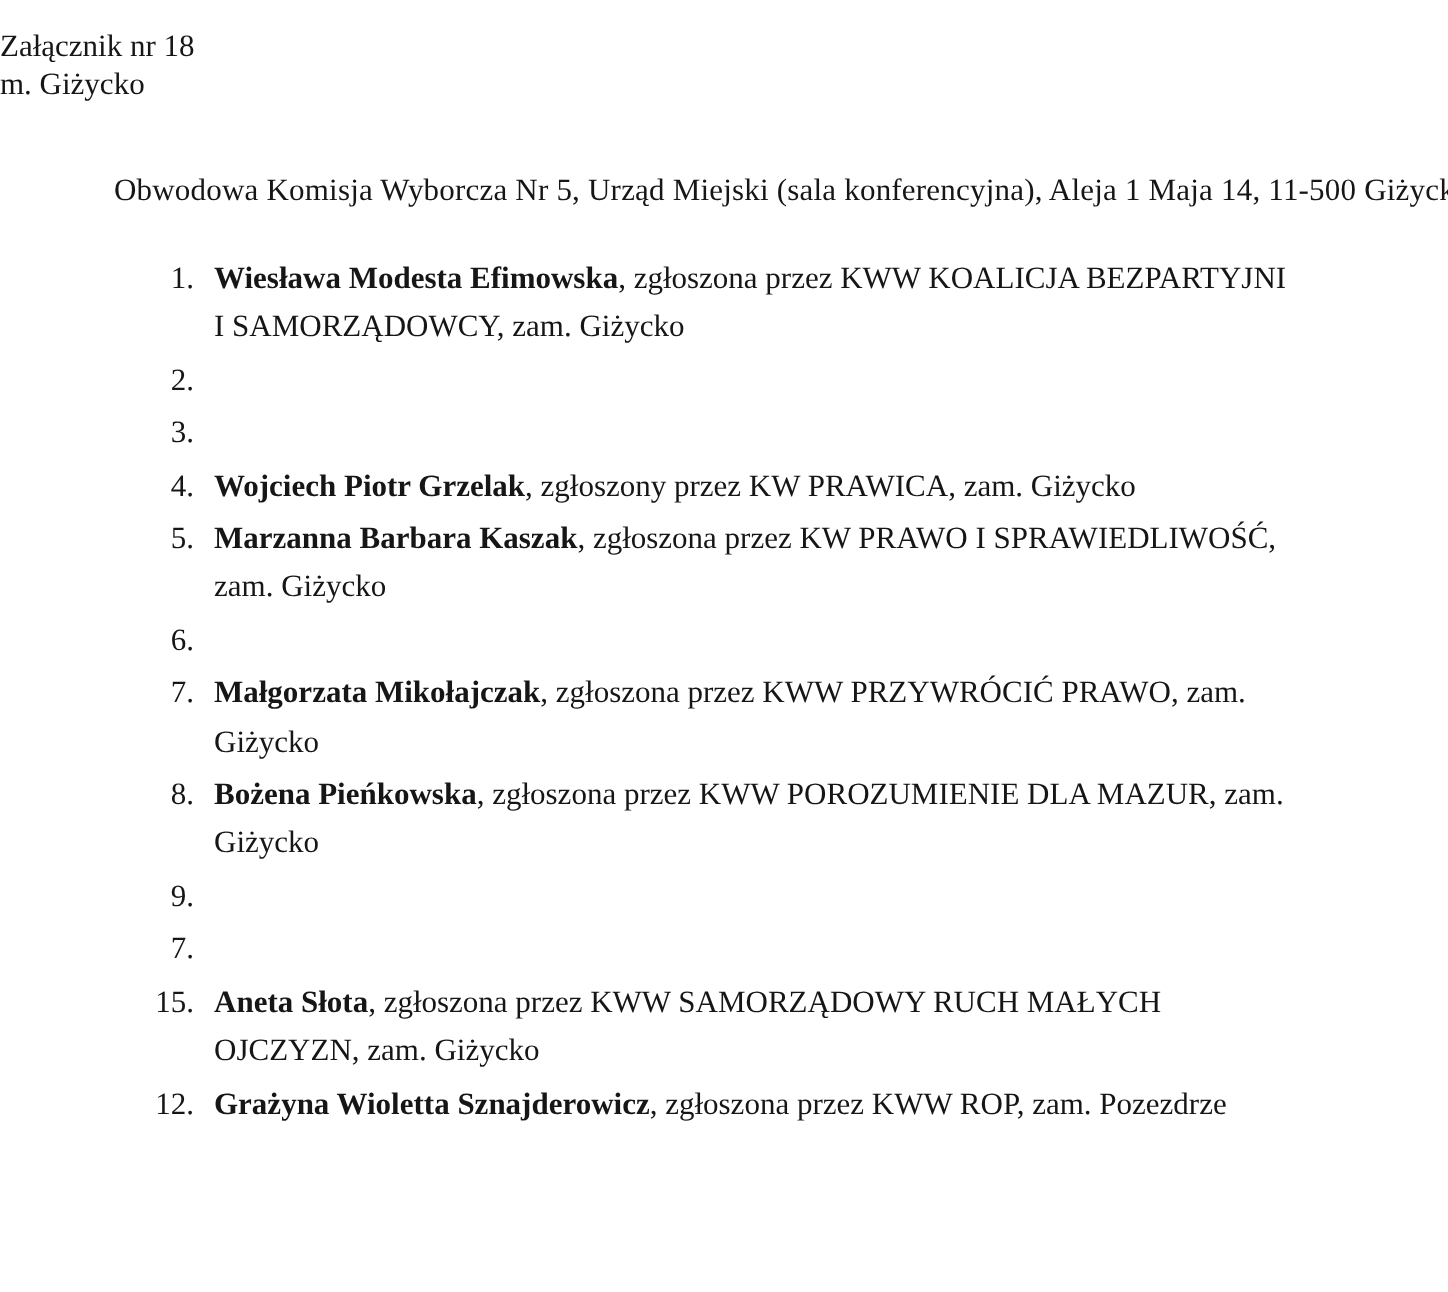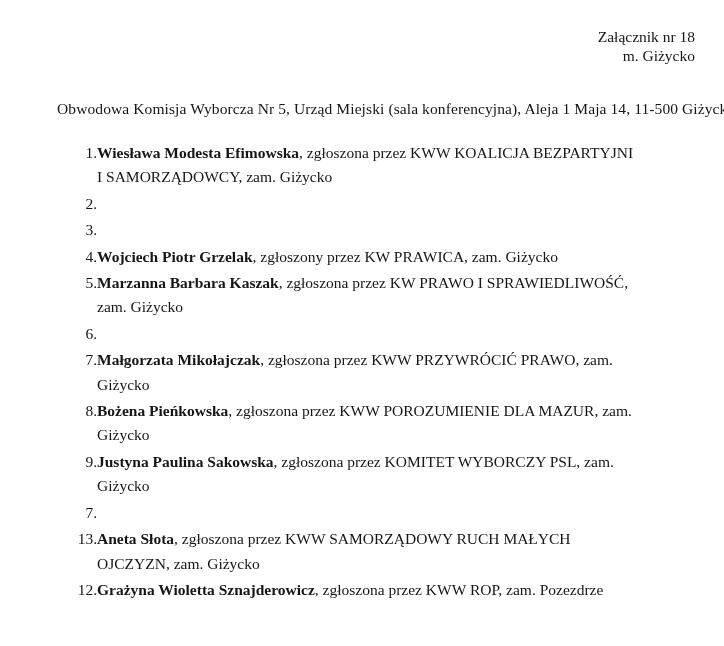--- a/index.html
+++ b/index.html
@@ -14,23 +14,22 @@
     font-family: "Liberation Serif", serif;
     color: #161616;
   }
   .page {
     position: relative;
     width: 724px;
     height: 646px;
     background: #ffffff;
   }
   .doc-header {
-    padding-top: 27px;
+    padding-top: 14px;
     padding-right: 29px;
-    text-align: right;
     font-size: 15.5px;
     line-height: 19px;
   }
   .doc-title {
     margin-top: 35px;
     margin-left: 57px;
     font-size: 15.5px;
     white-space: nowrap;
     letter-spacing: 0.1px;
   }
@@ -45,20 +44,21 @@
     margin-bottom: 2px;
     font-size: 15.5px;
     line-height: 24.4px;
   }
   .member-number {
     flex-shrink: 0;
     width: 37px;
     text-align: right;
   }
   .member-text {
+    margin-left: 10px;
     width: 537px;
   }
   .member-name {
     font-weight: bold;
   }
 </style>
 </head>
 <body>
 
 <div class="page">
@@ -103,29 +103,28 @@
       <span class="member-text"><span class="member-name">Małgorzata Mikołajczak</span><span class="member-details">, zgłoszona przez KWW PRZYWRÓCIĆ PRAWO, zam. Giżycko</span></span>
     </li>
 
     <li>
       <span class="member-number">8.</span>
       <span class="member-text"><span class="member-name">Bożena Pieńkowska</span><span class="member-details">, zgłoszona przez KWW POROZUMIENIE DLA MAZUR, zam. Giżycko</span></span>
     </li>
 
     <li>
       <span class="member-number">9.</span>
-      <span class="member-text"><span class="member-name">Justyna Paulina Sakowska</span><span class="member-details">, zgłoszona przez KOMITET WYBORCZY PSL, zam. Giżycko</span></span>
     </li>
 
     <li>
       <span class="member-number">7.</span>
     </li>
 
     <li>
-      <span class="member-number">13.</span>
+      <span class="member-number">15.</span>
       <span class="member-text"><span class="member-name">Aneta Słota</span><span class="member-details">, zgłoszona przez KWW SAMORZĄDOWY RUCH MAŁYCH OJCZYZN, zam. Giżycko</span></span>
     </li>
 
     <li>
       <span class="member-number">12.</span>
       <span class="member-text"><span class="member-name">Grażyna Wioletta Sznajderowicz</span><span class="member-details">, zgłoszona przez KWW ROP, zam. Pozezdrze</span></span>
     </li>
 
   </ol>
 

